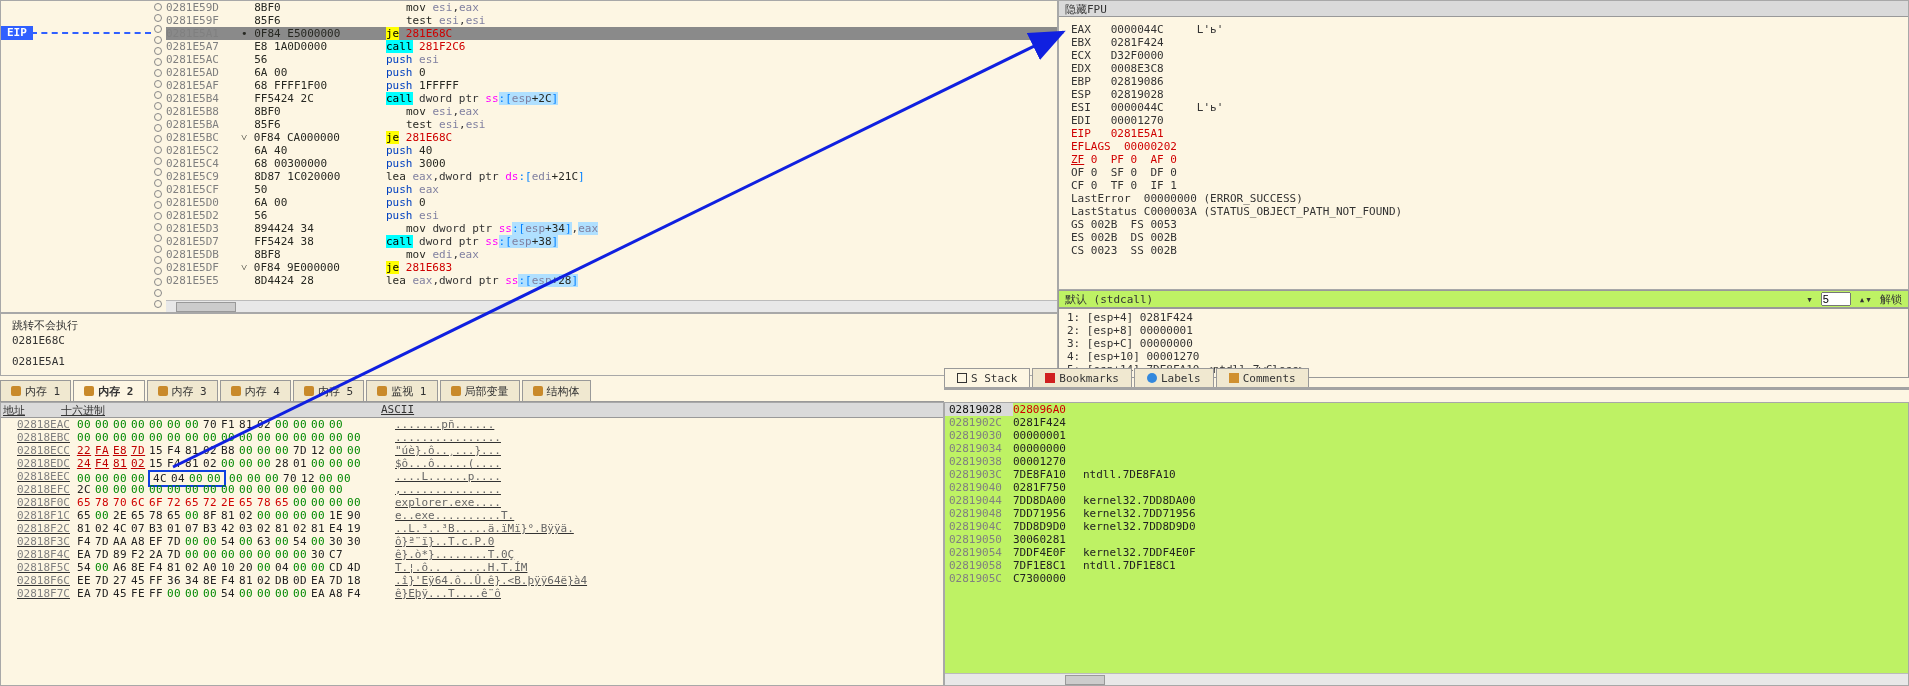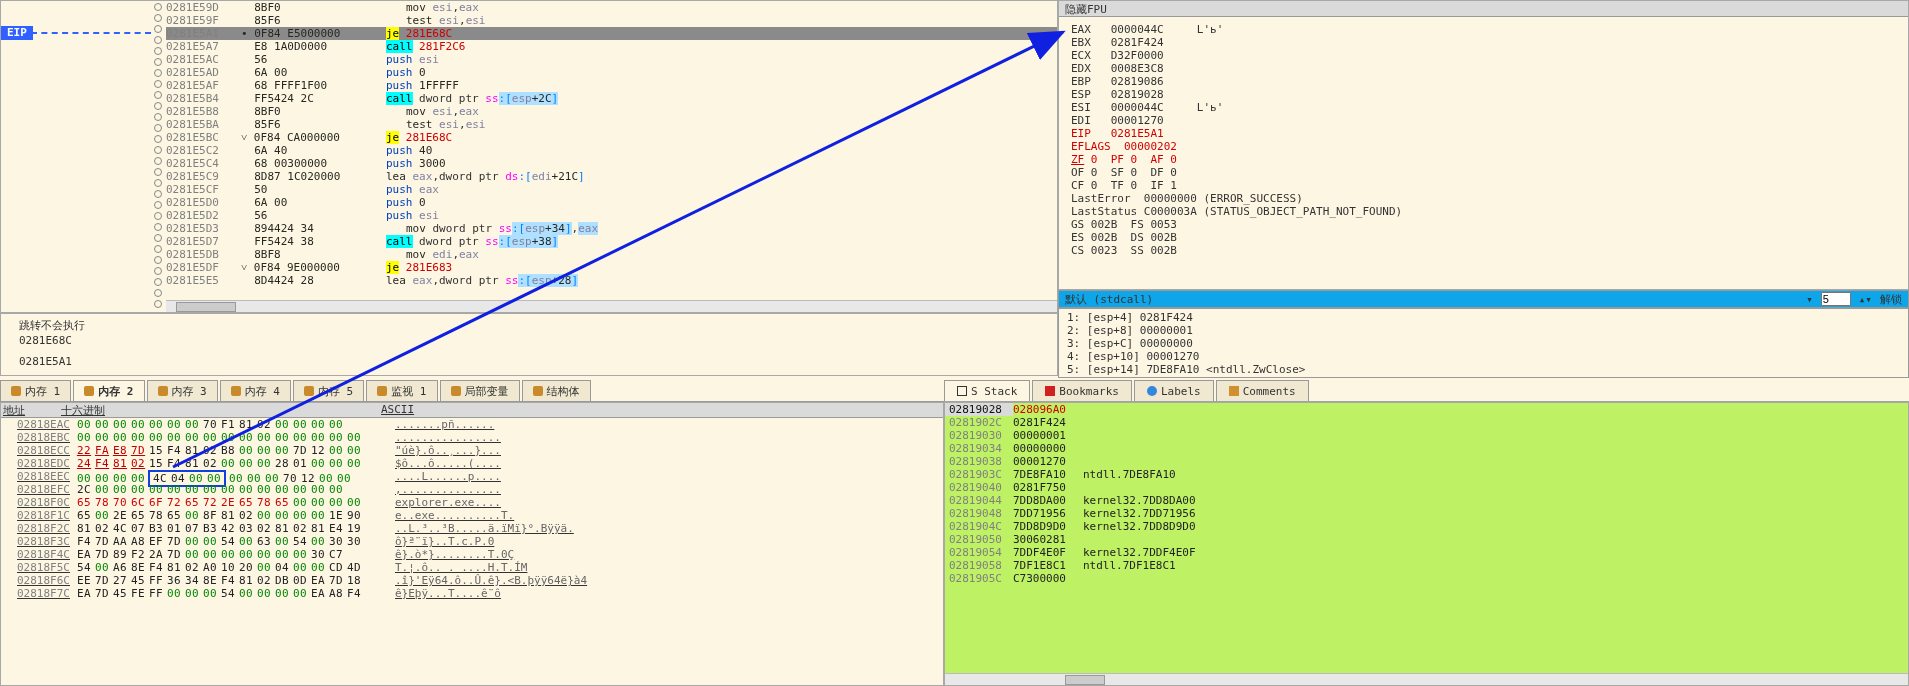--- a/index.html
+++ b/index.html
@@ -22,34 +22,34 @@
   .scroll-thumb { position:absolute; left:10px; top:1px; width:60px; height:10px; background:#CCC; border:1px solid #999; }
 
   
   #regs { left:1058px; top:0; width:851px; height:290px; }
   #regs-hdr { background:#DADADA; border-bottom:1px solid #999; padding:1px 6px; height:16px; }
   #regs-body { padding:6px 12px; white-space:pre; font-size:11px; line-height:13px; }
   .red { color:#D00000; }
   .ul  { text-decoration:underline; }
 
   
-  #callbar { position:absolute; left:1058px; top:290px; width:851px; height:18px; background:#0ea5e9; border:1px solid #999; display:flex; align-items:center; padding:0 6px; gap:8px; }
+  #callbar { position:absolute; left:1058px; top:290px; width:851px; height:18px; background:#bef264; border:1px solid #999; display:flex; align-items:center; padding:0 6px; gap:8px; }
   #callbar input { width:30px; font-size:11px; height:14px; }
   #callargs { position:absolute; left:1058px; top:308px; width:851px; height:70px; border:1px solid #999; background:#FDF6E3; padding:2px 8px; white-space:pre; line-height:13px; }
 
   
-  #info { position:absolute; left:0; top:313px; width:1058px; height:63px; border:1px solid #A8A8A8; background:#FDF6E3; padding:4px 18px; line-height:15px; }
+  #info { position:absolute; left:0; top:313px; width:1058px; height:63px; border:1px solid #A8A8A8; background:#FDF6E3; padding:4px 11px; line-height:15px; }
 
   
   #tabs { position:absolute; left:0; top:380px; width:944px; height:22px; display:flex; border-bottom:1px solid #999; }
   .tab { padding:3px 10px; border:1px solid #999; border-bottom:none; margin-right:2px; background:#F0E8D0; cursor:pointer; display:flex; align-items:center; gap:4px; }
   .tab.active { background:#FDF6E3; font-weight:bold; }
   .tab .ico { width:10px; height:10px; background:#C98A2B; border-radius:2px; }
 
-  #rtabs { position:absolute; left:944px; top:380px; width:965px; height:22px; display:flex; border-bottom:1px solid #a3a3a3; }
+  #rtabs { position:absolute; left:944px; top:368px; width:965px; height:22px; display:flex; border-bottom:3px solid #a3a3a3; }
   .rtab { padding:3px 12px; border:1px solid #999; border-bottom:none; margin-right:2px; background:#F0E8D0; cursor:pointer; display:flex; align-items:center; gap:4px; }
   .rtab.active { background:#FDF6E3; }
   .rtab .ico-s  { width:10px; height:10px; border:1px solid #333; }
   .rtab .ico-bm { width:10px; height:10px; background:#D02020; }
   .rtab .ico-lb { width:10px; height:10px; background:#3388DD; border-radius:50%; }
   .rtab .ico-cm { width:10px; height:10px; background:#D09030; }
 
   
   #dump { position:absolute; left:0; top:402px; width:944px; height:284px; border:1px solid #A8A8A8; background:#FDF6E3;text-decoration:underline; }
   #dump-hdr { display:flex; background:#DADADA; font-size:11px; height:15px; border-bottom:1px solid #999; }

